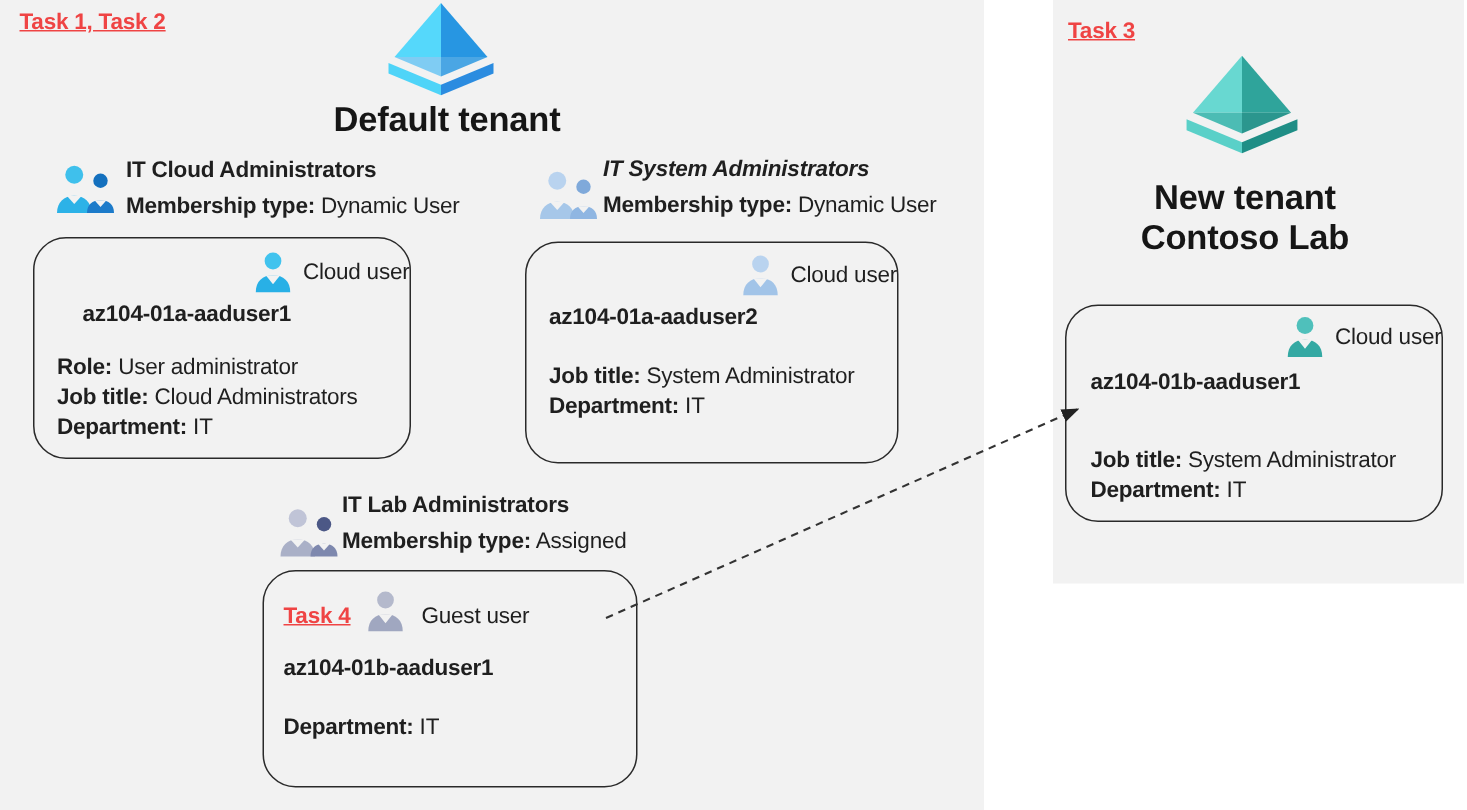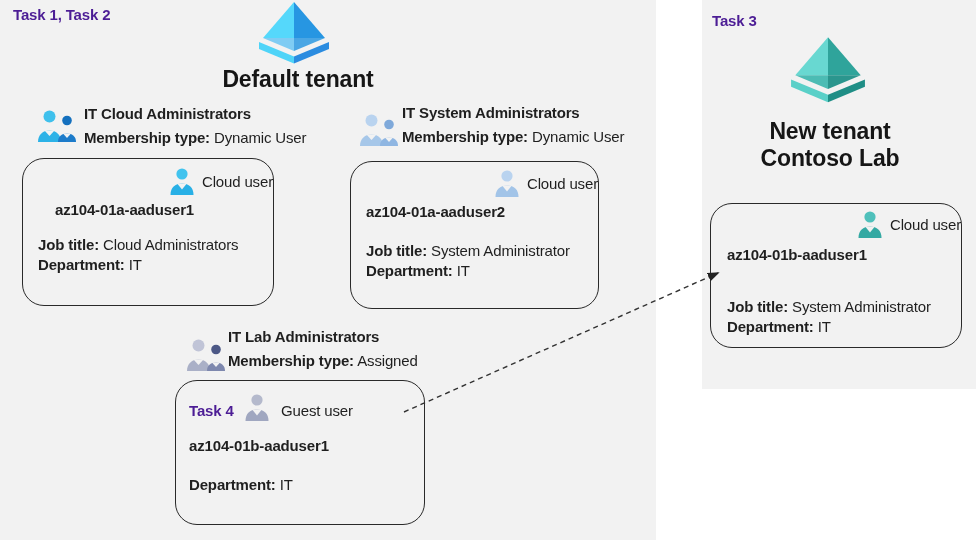--- a/index.html
+++ b/index.html
@@ -1,21 +1,21 @@
 <!DOCTYPE html>
 <html><head>
 <meta charset="utf-8">
 <style>
   html,body{margin:0;padding:0;background:#ffffff;}
   .stage{position:relative;width:978px;height:540px;overflow:hidden;
          font-family:"Liberation Sans",sans-serif;color:#1f1f1f;
          font-size:15px;letter-spacing:-0.15px;}
   .abs{position:absolute;}
   .bg{background:#f2f2f2;}
-  .task-label{font-weight:bold;color:#4c1d95;white-space:nowrap;}
+  .task-label{font-weight:bold;color:#ef4444;white-space:nowrap;text-decoration:underline;}
   .tenant-title{font-weight:bold;font-size:23px;color:#161616;text-align:center;white-space:nowrap;}
   .group-title{font-weight:bold;white-space:nowrap;}
   .line{white-space:nowrap;}
   .b{font-weight:bold;}
   .card{position:absolute;border:1.5px solid #2a2a2a;border-radius:22px;background:transparent;}
   .card-header{position:absolute;left:0;right:0;display:flex;justify-content:flex-end;align-items:center;gap:7px;}
   .user-name{position:absolute;font-weight:bold;white-space:nowrap;}
   .details{position:absolute;line-height:20px;}
   svg{display:block;}
 </style>
@@ -65,41 +65,45 @@
           <circle cx="13" cy="7" r="5.6" fill="#41c3ee"></circle>
           <path d="M1.5,28 C1.5,20.5 6,16.5 13,16.5 C20,16.5 24.5,20.5 24.5,28 Z" fill="#28b0e6"></path>
           <polygon points="8.2,16.5 17.8,16.5 13,22.5" fill="#f2f2f2"></polygon>
         </svg>
       </span>
       <span class="line">Cloud user</span>
     </div>
     <div class="user-name" style="left:15px;top:42px;margin-left:17px;">az104-01a-aaduser1</div>
     <div class="details" style="left:15px;top:76px;">
       <div class="line">
+        <span class="b">Role:</span>
+        <span>User administrator</span>
+      </div>
+      <div class="line">
         <span class="b">Job title:</span>
         <span>Cloud Administrators</span>
       </div>
       <div class="line">
         <span class="b">Department:</span>
         <span>IT</span>
       </div>
     </div>
   </div>
 
   <div class="abs" style="left:359px;top:113px;">
     <svg width="40" height="35" viewBox="0 0 40 35">
       <circle cx="12.5" cy="7.5" r="6" fill="#b9d3ef"></circle>
       <path d="M1,33 C1,26 5.5,21.5 12.5,21.5 C19.5,21.5 24,26 24,33 Z" fill="#a6c7e9"></path>
       <polygon points="7.5,21.5 17.5,21.5 12.5,27" fill="#f2f2f2"></polygon>
       <circle cx="30" cy="11.5" r="4.8" fill="#7fa9da"></circle>
       <path d="M21,33 C21,27.5 24.5,24.5 30,24.5 C35.5,24.5 39,27.5 39,33 Z" fill="#8fb6e2"></path>
       <polygon points="26,24.5 34,24.5 30,29" fill="#f2f2f2"></polygon>
     </svg>
   </div>
-  <div class="abs group-title" style="left:402px;top:104px;">IT System Administrators</div>
+  <div class="abs group-title" style="left:402px;top:104px;font-style:italic;">IT System Administrators</div>
   <div class="abs line" style="left:402px;top:128px;">
     <span class="b">Membership type:</span>
     <span>Dynamic User</span>
   </div>
 
   <div class="card" style="left:350px;top:161px;width:247px;height:146px;">
     <div class="card-header" style="top:7px;">
       <span>
         <svg width="26" height="28" viewBox="0 0 26 28">
           <circle cx="13" cy="7" r="5.6" fill="#b9d3ef"></circle>

